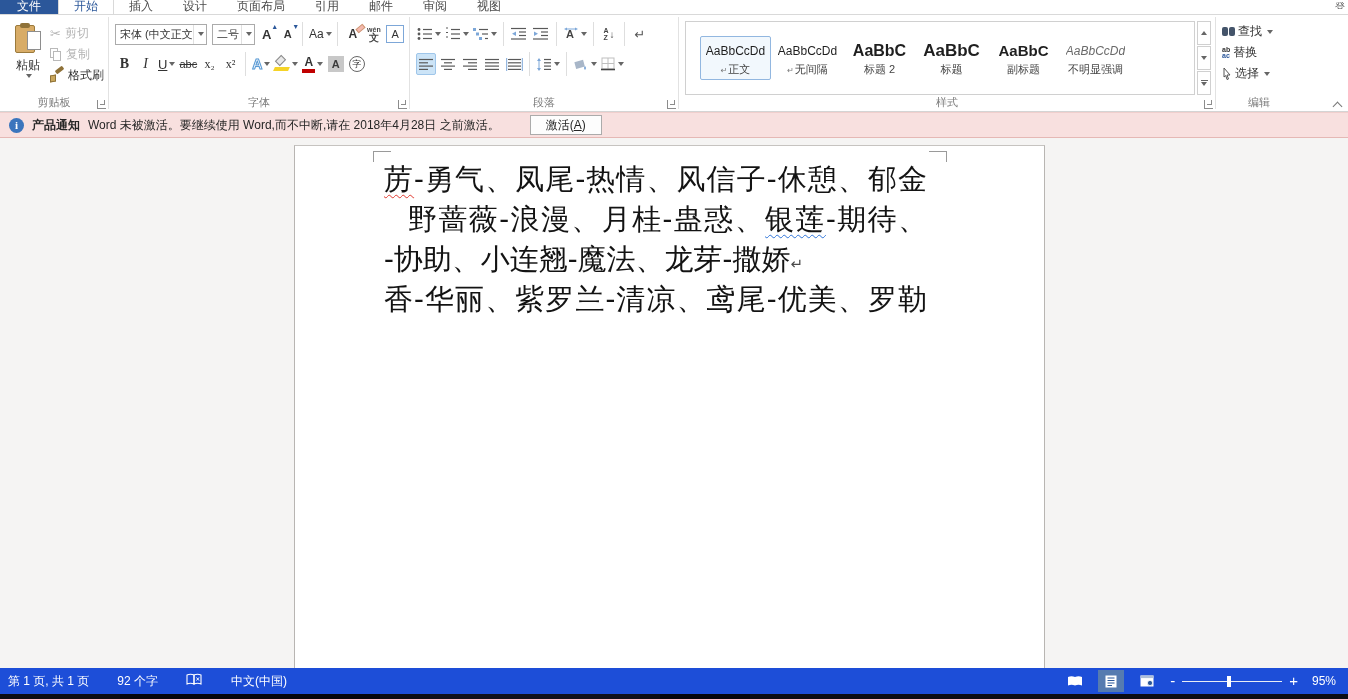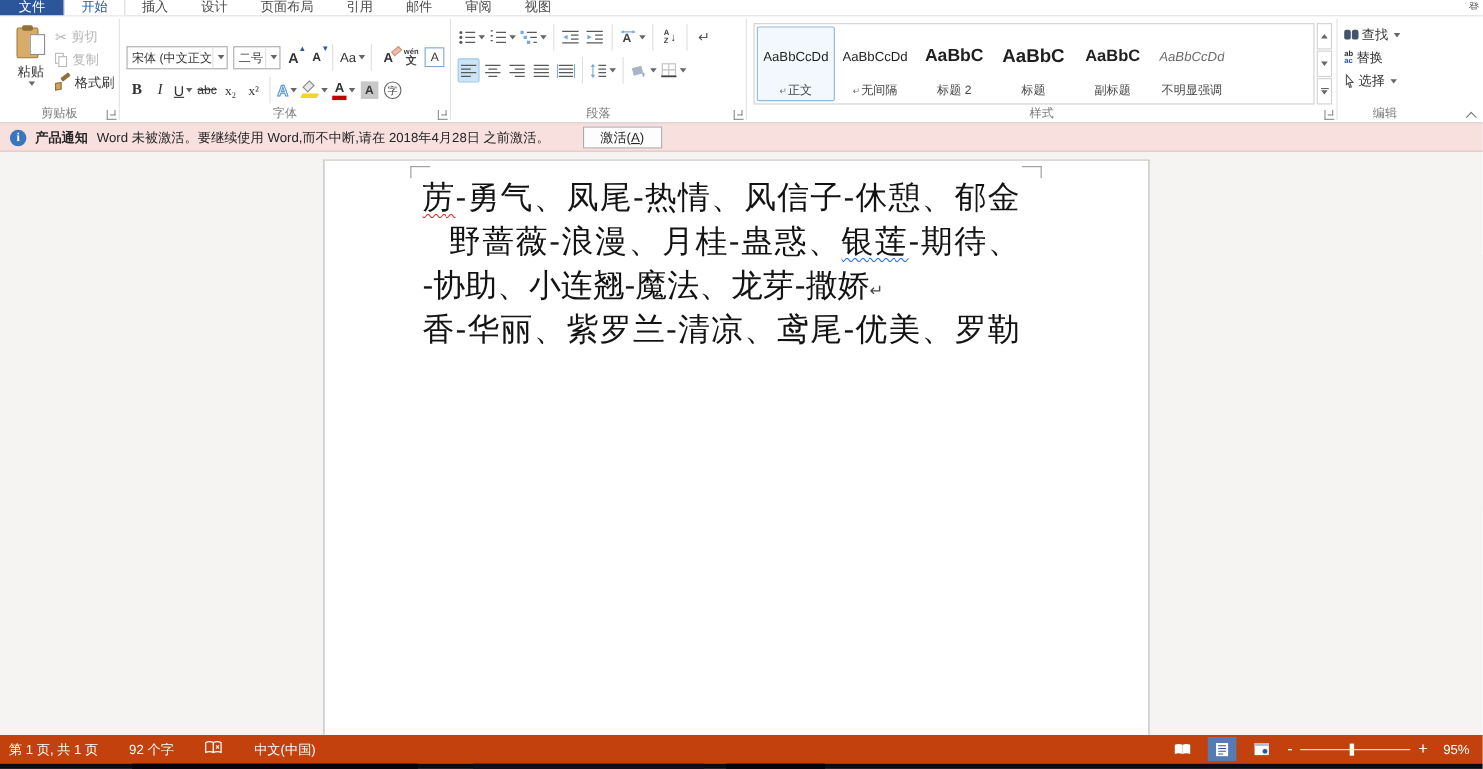--- a/index.html
+++ b/index.html
@@ -39,21 +39,21 @@
   .ico-scissors{font-size:13px;color:#b5b5b5;line-height:13px;}
   .ico-copy{position:relative;width:12px;height:13px;}
   .ico-copy i{position:absolute;width:8px;height:10px;border:1px solid #b9b9b9;background:#fff;display:block;}
   .ico-copy i:first-child{left:0;top:0;}
   .ico-copy i:last-child{left:3px;top:3px;}
   .ico-brush{width:14px;height:14px;position:relative;}
   .ico-brush .tip{position:absolute;left:0;bottom:0;width:6px;height:7px;background:#caa75c;border:1px solid #8f7239;transform:skewY(-10deg);}
   .ico-brush .handle{position:absolute;right:0;top:0;width:9px;height:4px;background:#8f7239;transform:rotate(-38deg);border-radius:1px;}
 
   
-  .g-font{width:300px;justify-content:flex-end;}
+  .g-font{width:300px;}
   .frow{display:flex;align-items:center;height:26px;gap:2px;}
   .combo{display:flex;align-items:center;height:21px;border:1px solid #ababab;background:#fff;font-size:11px;color:#333;padding-left:4px;cursor:pointer;}
   .combo .cval{flex:1;white-space:nowrap;overflow:hidden;}
   .combo .cbtn{width:13px;align-self:stretch;display:flex;align-items:center;justify-content:center;border-left:1px solid #e0e0e0;}
   .combo-name{width:94px;}
   .combo-size{width:44px;margin-left:3px;}
   .fbtn{min-width:19px;height:21px;display:flex;align-items:center;justify-content:center;cursor:pointer;border-radius:2px;padding:0 1px;color:#333;}
   .b-grow{font-size:13px;font-weight:bold;position:relative;}
   .b-grow sup,.b-shrink sup{position:absolute;top:-1px;right:-2px;font-size:7px;color:#2b579a;}
   .b-shrink{font-size:11px;font-weight:bold;position:relative;}
@@ -86,21 +86,21 @@
   .ic-stroke{stroke:#595959;stroke-width:1.2;}
   .ic-blue{stroke:#7da7d8;}
   .sorticn{display:flex;align-items:center;gap:1px;}
   .sorticn .az{display:flex;flex-direction:column;font-size:7px;font-weight:bold;line-height:7px;color:#444;}
   .sorticn .ar{font-size:10px;color:#444;}
   .pilcrow{font-size:13px;color:#555;}
 
   
   .g-styles{width:536px;}
   .gallery-wrap{display:flex;flex:1;gap:2px;}
-  .gallery{flex:1;border:1px solid #d0d0d0;background:#fff;display:flex;align-items:stretch;padding:2px;gap:1px;}
+  .gallery{flex:1;border:1px solid #d0d0d0;background:#fff;display:flex;align-items:stretch;padding:14px;gap:1px;}
   .stitem{width:71px;display:flex;flex-direction:column;align-items:center;justify-content:flex-end;cursor:pointer;border:1px solid transparent;border-radius:2px;padding:2px 1px;}
   .stitem.selected{border:1px solid #92b7e0;background:#f2f8fd;}
   .stitem .prev{flex:1;display:flex;align-items:center;justify-content:center;color:#1f1f1f;white-space:nowrap;overflow:hidden;max-width:69px;}
   .stitem .pv-body{font-size:12px;}
   .stitem .pv-h1{font-size:22px;font-weight:bold;letter-spacing:-1px;}
   .stitem .pv-h2{font-size:16px;font-weight:bold;}
   .stitem .pv-title{font-size:17px;font-weight:bold;}
   .stitem .pv-sub{font-size:15px;font-weight:bold;}
   .stitem .pv-emph{font-size:12px;font-style:italic;color:#6a6a6a;}
   .stitem .sname{font-size:11px;color:#444;white-space:nowrap;}
@@ -141,21 +141,21 @@
   .doctext{position:absolute;left:89px;top:13px;width:543px;
     font-family:"DejaVu Serif","Liberation Serif",serif;font-size:29px;color:#131313;line-height:40px;}
   .dline{height:40px;white-space:nowrap;}
   .dline.j{text-align:justify;text-align-last:justify;white-space:normal;height:40px;overflow:hidden;}
   .dline.first{text-indent:24px;}
   .wavy-red{text-decoration:underline wavy #e0392f;text-decoration-thickness:1px;text-underline-offset:5px;text-decoration-skip-ink:none;}
   .wavy-blue{text-decoration:underline wavy #2e74d8;text-decoration-thickness:1px;text-underline-offset:5px;text-decoration-skip-ink:none;}
   .pmark{font-size:15px;color:#4a4a4a;font-family:"DejaVu Sans",sans-serif;}
 
   
-  .statusbar{height:26px;background:#c2410c;color:#fff;display:flex;align-items:center;font-size:12px;padding:0 8px;gap:36px;}
+  .statusbar{height:26px;background:#1d4ed8;color:#fff;display:flex;align-items:center;font-size:12px;padding:0 8px;gap:36px;}
   .sb-left{display:flex;align-items:center;gap:28px;}
   .sb-item{cursor:pointer;white-space:nowrap;}
   .sb-right{margin-left:auto;display:flex;align-items:center;gap:10px;}
   .viewbtn{width:26px;height:22px;display:flex;align-items:center;justify-content:center;cursor:pointer;}
   .viewbtn.active{background:#567bb0;}
   .viewbtn svg{display:block;}
   .zoomctl{display:flex;align-items:center;gap:7px;}
   .zsign{font-size:15px;cursor:pointer;line-height:14px;}
   .ztrack{position:relative;width:100px;height:12px;cursor:pointer;}
   .ztrack .line{position:absolute;left:0;right:0;top:6px;height:1px;background:#e8edf5;}

